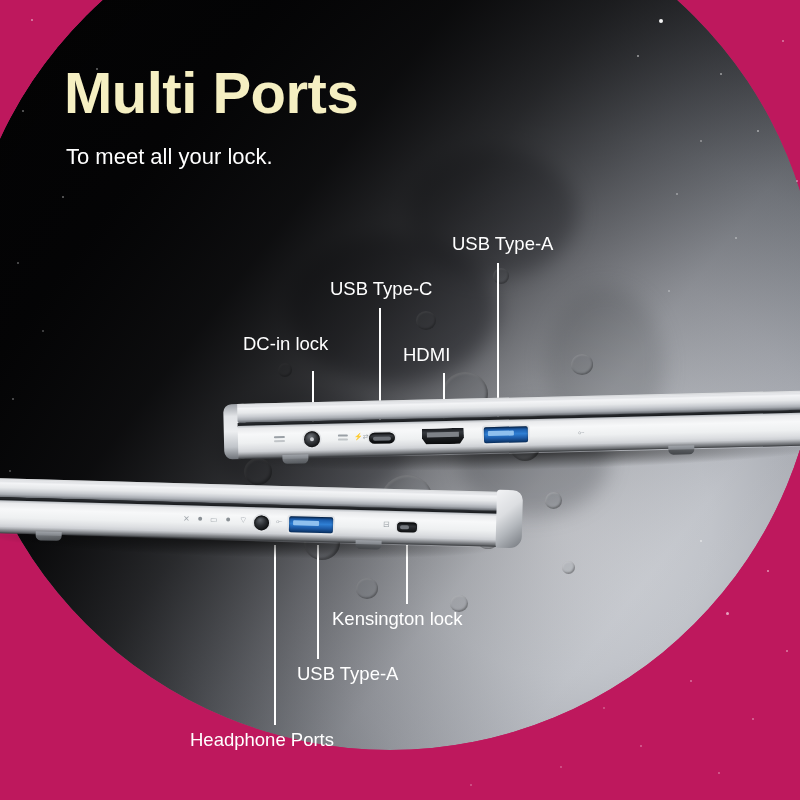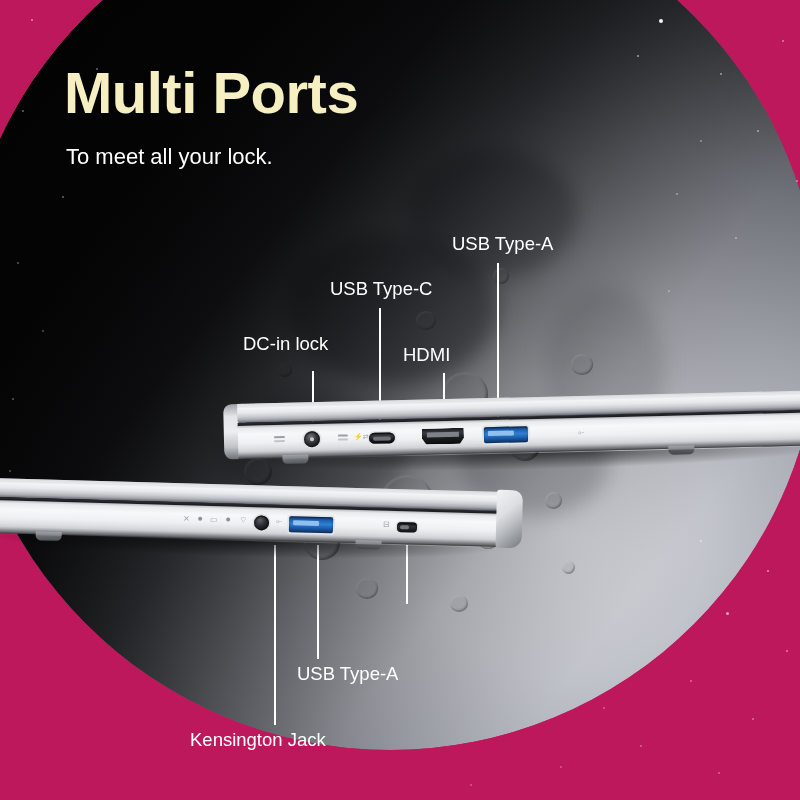--- a/index.html
+++ b/index.html
@@ -262,26 +262,27 @@
   <div class="callout" style="left:330px;top:278px;">USB Type-C</div>
   <div class="leader" style="left:379px;top:308px;height:135px;"></div>
 
   <div class="callout" style="left:243px;top:333px;">DC-in lock</div>
   <div class="leader" style="left:312px;top:371px;height:76px;"></div>
 
   <div class="callout" style="left:403px;top:344px;">HDMI</div>
   <div class="leader" style="left:443px;top:373px;height:70px;"></div>
 
   <div class="leader" style="left:406px;top:545px;height:59px;"></div>
+  <div class="callout" style="left:332px;top:608px;">Kensington lock</div>
 
   <div class="leader" style="left:317px;top:545px;height:114px;"></div>
   <div class="callout" style="left:297px;top:663px;">USB Type-A</div>
 
   <div class="leader" style="left:274px;top:545px;height:180px;"></div>
-  <div class="callout" style="left:190px;top:729px;">Kensington Jack</div>
+  <div class="callout" style="left:190px;top:729px;">Headphone Ports</div>
 
   <div class="laptop" id="laptop-top">
     <div class="endcap-left"></div>
     <div class="lid"></div>
     <div class="gap"></div>
     <div class="base">
 
       <span class="tick" style="left:36px;top:11px;width:11px;"></span>
       <span class="tick" style="left:36px;top:15px;width:11px;opacity:.55;"></span>
 

